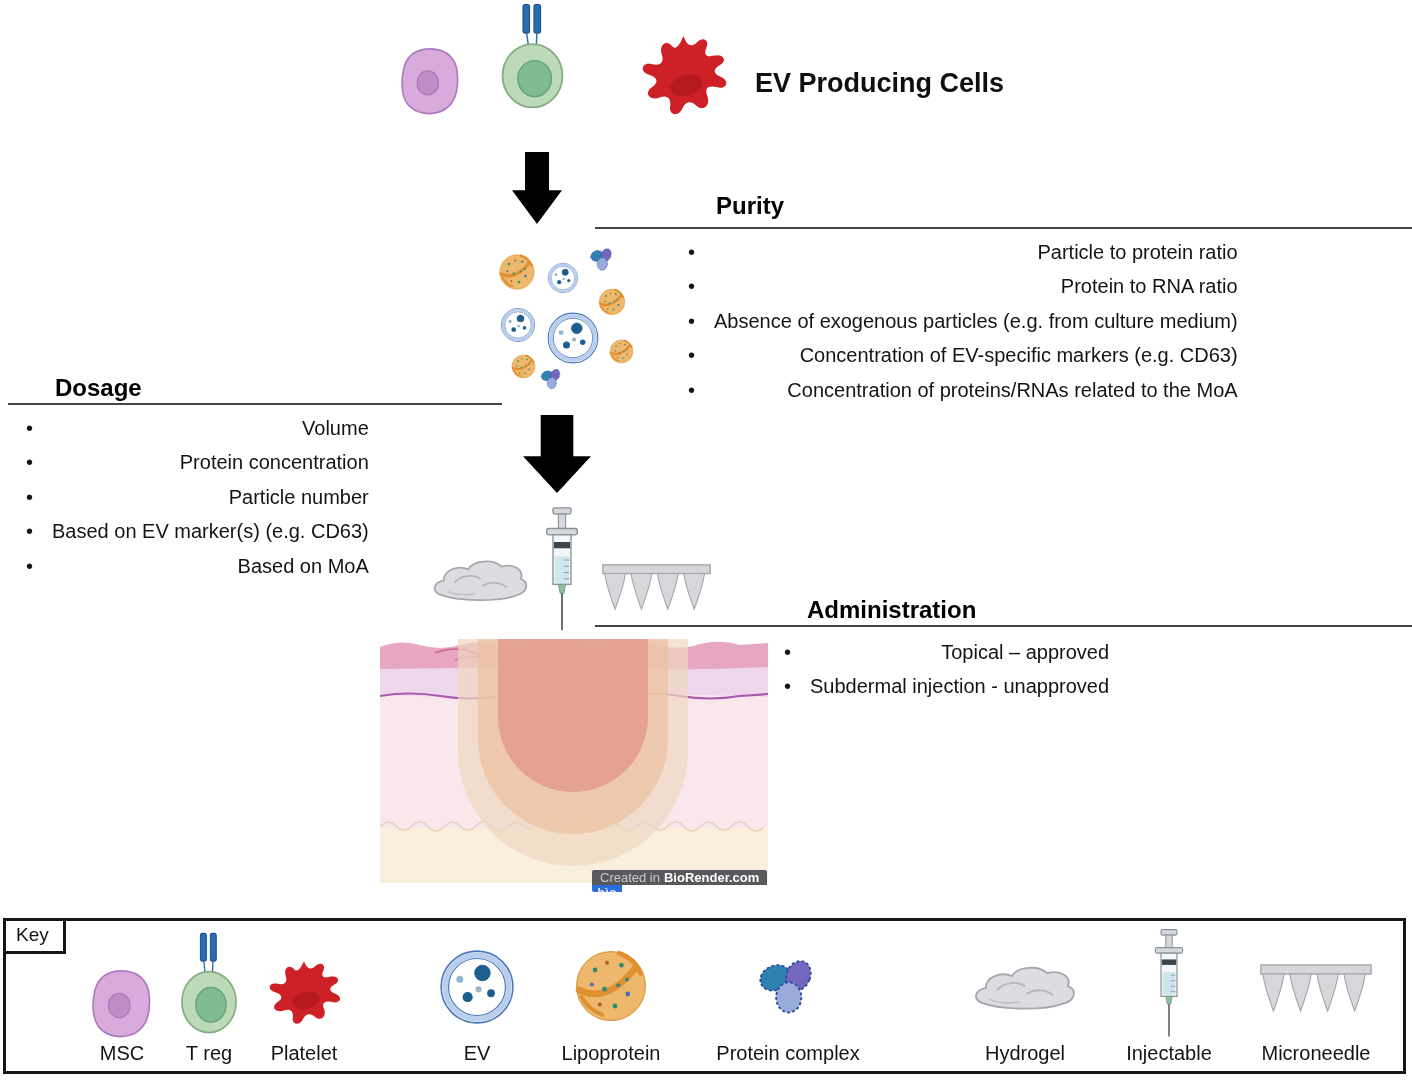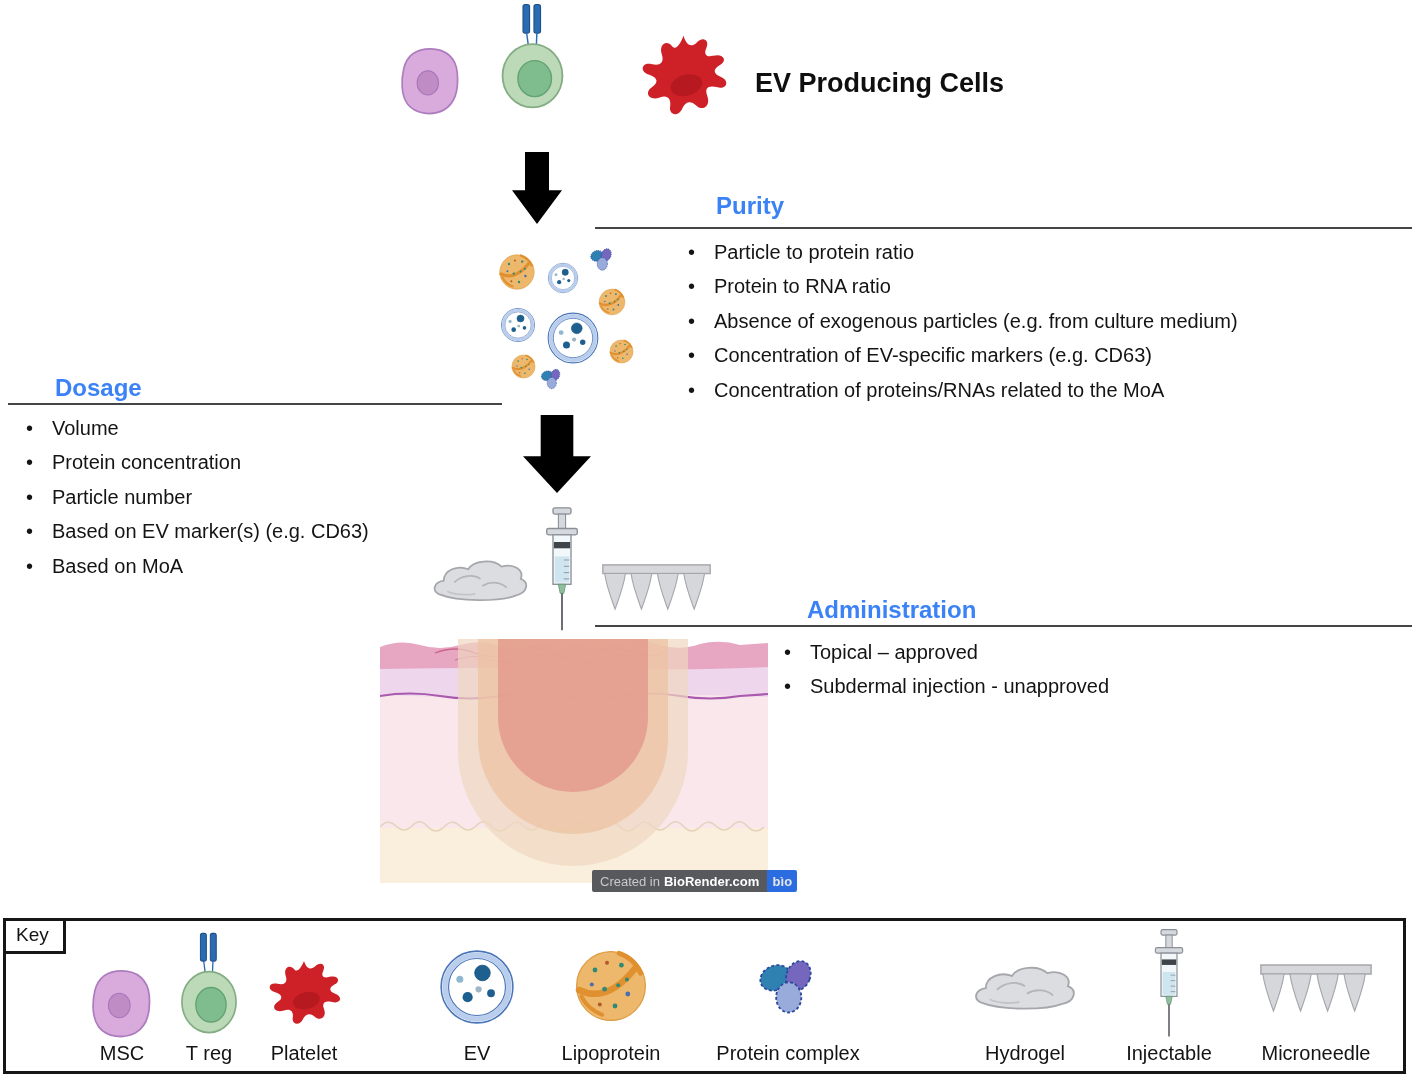--- a/index.html
+++ b/index.html
@@ -1,34 +1,34 @@
 <!DOCTYPE html>
 <html><head>
 <meta charset="utf-8">
 <style>
   html,body{margin:0;padding:0;background:#ffffff;}
   .canvas{position:relative;width:1412px;height:1080px;background:#ffffff;
           font-family:"Liberation Sans",sans-serif;color:#141414;overflow:hidden;}
   .abs{position:absolute;}
-  .hdr{position:absolute;font-weight:bold;font-size:24px;color:#3b82f6;white-space:nowrap;}
+  .hdr{position:absolute;font-weight:bold;font-size:24px;color:#000000;white-space:nowrap;}
   .rule{position:absolute;height:2px;background:#454545;}
   .title-label{position:absolute;font-weight:bold;font-size:27px;color:#0f0f0f;white-space:nowrap;}
-  ul.blist{list-style:none;margin:0;padding:0;font-size:20px;position:absolute;}
+  ul.blist{list-style:none;margin:0;padding:0;font-size:20px;position:absolute;text-align:right;}
   ul.blist li{position:relative;padding-left:30px;line-height:34.4px;white-space:nowrap;}
   ul.blist li::before{content:"\2022";position:absolute;left:4px;top:0;}
   .block-arrow{position:absolute;background:#000;
      clip-path:polygon(26% 0,74% 0,74% 53%,100% 53%,50% 100%,0 53%,26% 53%);}
   .key-box{position:absolute;left:3px;top:918px;width:1403px;height:156px;
            border:3px solid #161616;background:#ffffff;box-sizing:border-box;}
   .key-title{position:absolute;left:3px;top:918px;border:3px solid #161616;background:#ffffff;
              font-size:19px;padding:3px 14px 5px 10px;z-index:5;}
   .key-label{position:absolute;top:1042px;width:200px;text-align:center;font-size:20px;
              color:#141414;white-space:nowrap;}
   .badge{position:absolute;left:592px;top:870px;height:22px;display:flex;align-items:stretch;
-         font-size:13px;border-radius:2px;overflow:hidden;z-index:4;}
+         font-size:13px;border-radius:2px;overflow:hidden;z-index:4;flex-direction:column;}
   .badge .btxt{background:#58595c;color:#c9c9c9;display:flex;align-items:center;padding:0 8px;white-space:nowrap;}
   .badge .btxt b{color:#ffffff;margin-left:4px;}
   .badge .blogo{background:#2b6de0;color:#e5e5e5;font-weight:bold;width:30px;display:flex;
                 align-items:center;justify-content:center;}
 </style>
 </head>
 <body>
 
 <div class="canvas">
 

